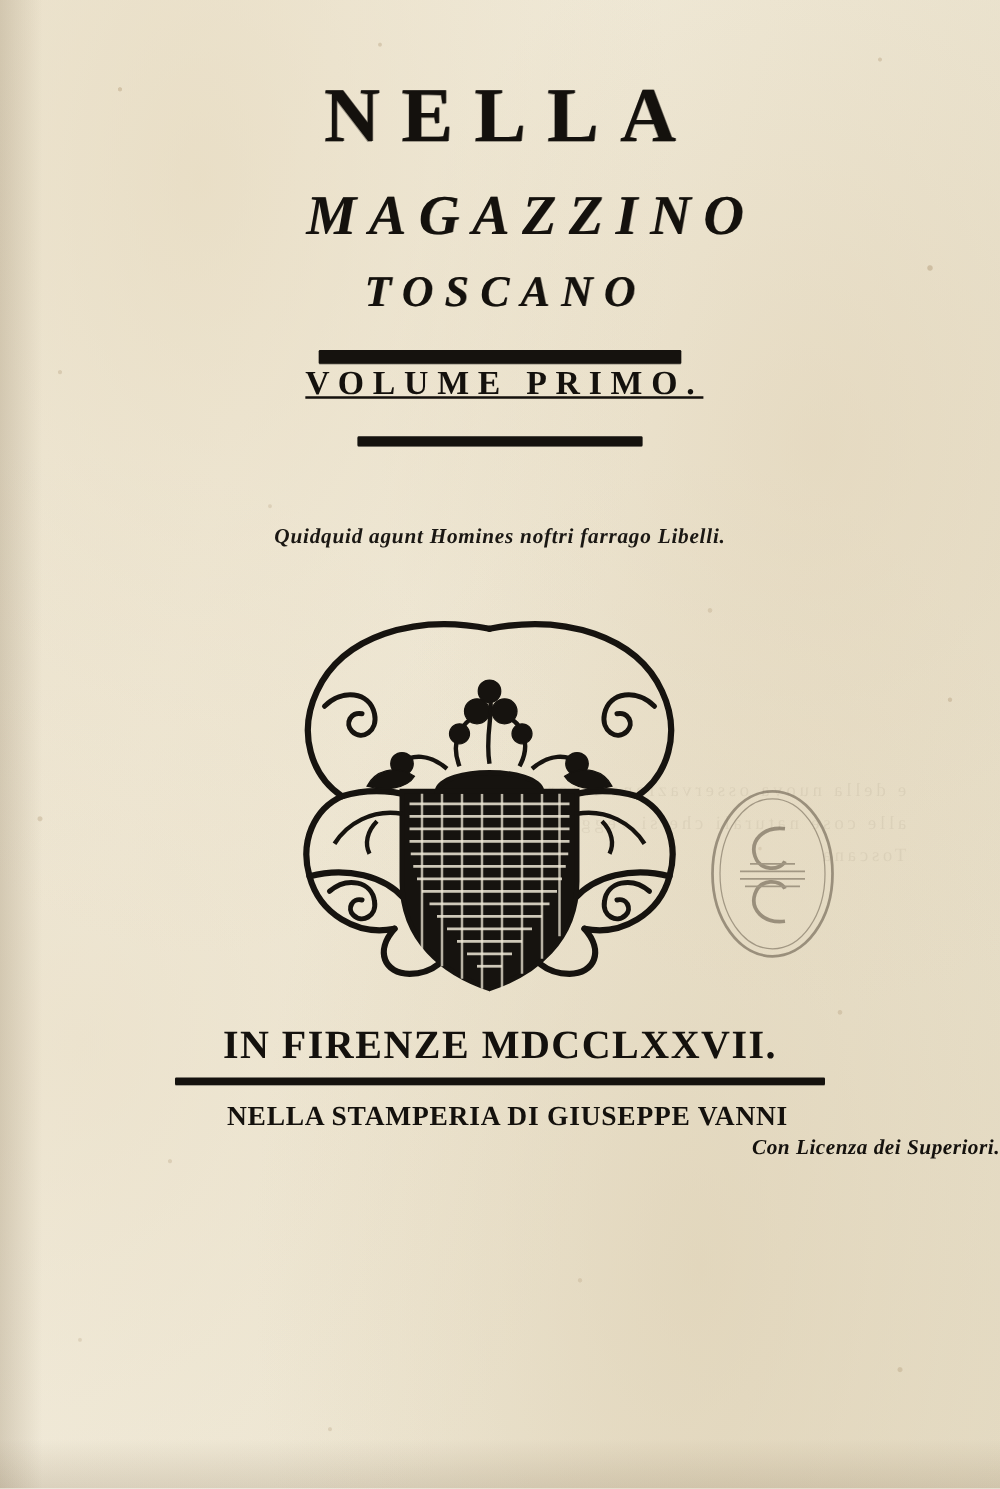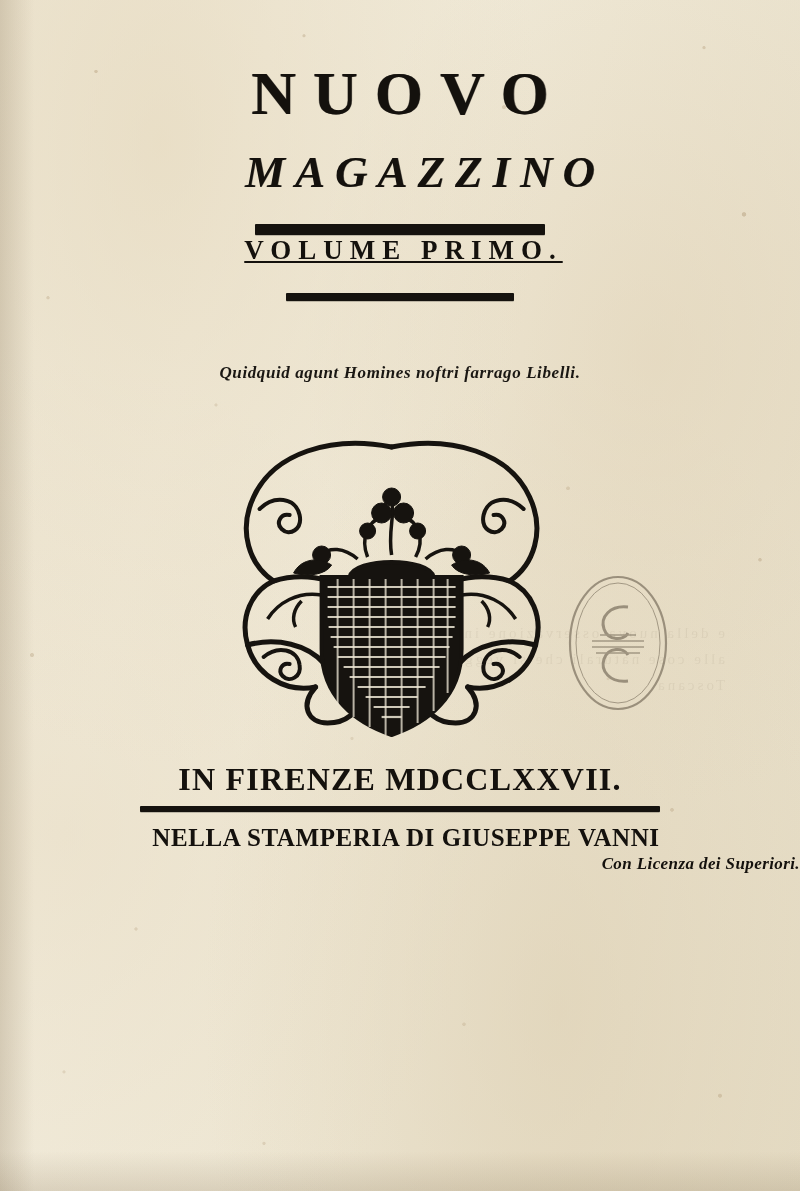--- a/index.html
+++ b/index.html
@@ -160,21 +160,21 @@
     font-weight: 700;
     letter-spacing: 1.2px;
   }
   .rule-3 {
     width: 520px;
     height: 6px;
     margin-top: 8px;
   }
   .imprint-printer {
     margin-top: 12px;
-    font-size: 25px;
+    font-size: 22px;
     font-weight: 700;
     letter-spacing: 0.6px;
     margin-left: 12px;
   }
   .imprint-licence {
     margin-top: 2px;
     font-size: 17px;
     font-weight: 700;
     font-style: italic;
     letter-spacing: 0.4px;
@@ -186,22 +186,23 @@
 
 <div class="page">
 
   <div class="speckles"></div>
   <div class="edge-shadow-left"></div>
   <div class="edge-shadow-bottom"></div>
   <div class="bleed">e della nuova osservazione intorno alle cose naturali che si veggono in Toscana</div>
 
   <div class="content">
 
-    <div class="title-main">NUOVO</div>
+    <div class="title-main">NELLA</div>
     <div class="title-second">MAGAZZINO</div>
+    <div class="title-third">TOSCANO</div>
 
     <div class="rule rule-1"></div>
 
     <div class="volume">VOLUME PRIMO.</div>
 
     <div class="rule rule-2"></div>
 
     <div class="epigraph">Quidquid agunt Homines noftri farrago Libelli.</div>
 
     <div class="ornament-wrap">

